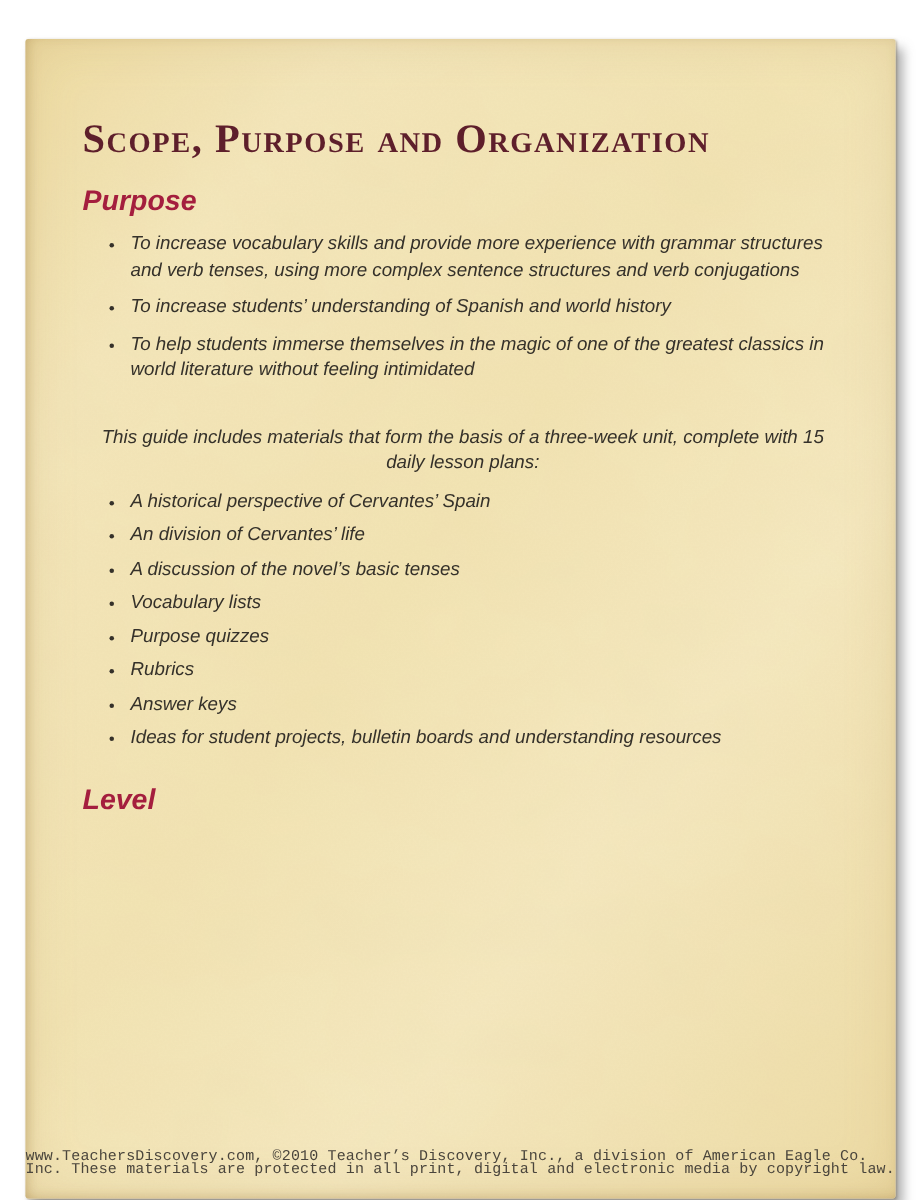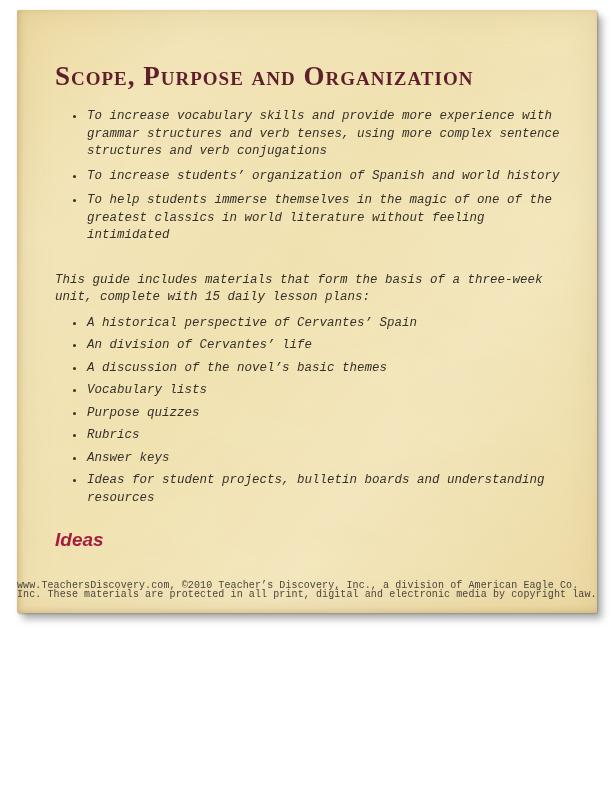--- a/index.html
+++ b/index.html
@@ -7,22 +7,22 @@
   body {
     width: 616px; height: 800px;
     background: #ffffff;
     font-family: "Liberation Sans", sans-serif;
     overflow: hidden;
     position: relative;
   }
 
   .paper {
     position: absolute;
-    left: 17px; top: 10px;
-    width: 580px; height: 603px;
+    left: 17px; top: 26px;
+    width: 580px; height: 773px;
     background:
       linear-gradient(128deg, #eedca2 0%, #f5e8bc 18%, #f3e5b4 45%, #f6eac1 68%, #eedca4 100%);
     border-radius: 2px;
     box-shadow:
       5px 6px 7px rgba(110,110,110,0.55),
       1px 1px 2px rgba(120,100,60,0.5),
       inset 0 0 34px rgba(182,146,80,0.22),
       inset 4px 0 9px -4px rgba(158,124,62,0.55),
       inset 0 -4px 9px -4px rgba(158,124,62,0.35);
     overflow: hidden;
@@ -60,28 +60,28 @@
     font-size: 19px;
     line-height: 22px;
     color: #a41e3e;
   }
 
   .sec-purpose { margin-top: 16px; }
   .sec-scope   { margin-top: 27px; }
   .sec-level   { margin-top: 22px; }
 
   .body-text, .bullet-list li {
-    font-family: Liberation Mono, monospace;
+    font-family: Liberation Sans, sans-serif;
     font-style: italic;
     font-size: 12.5px;
     line-height: 17.5px;
     color: #35312a;
   }
 
-  .body-text { margin: 8px 0 0 0; }
+  .body-text { margin: 8px 0 0 0; text-align: center; }
 
   .bullet-list {
     margin: 8px 0 0 0;
     padding-left: 30px;
     list-style: disc;
   }
   .bullet-list li { padding-left: 2px; }
   .bullet-list li::marker { color: #35312a; font-size: 10px; }
 
   .list-loose li { margin-top: 7px; }
@@ -118,41 +118,42 @@
     </defs>
     <rect width="580" height="773" filter="url(#mottle)"></rect>
     <rect width="580" height="773" filter="url(#grain)"></rect>
   </svg>
 
   <div class="content">
 
     <h1 class="page-title">Scope, Purpose and Organization</h1>
 
     <section class="sec-purpose">
+      <h2 class="section-heading">Purpose</h2>
       <ul class="bullet-list list-loose">
         <li>To increase vocabulary skills and provide more experience with grammar structures and verb tenses, using more complex sentence structures and verb conjugations</li>
-        <li>To increase students’ organization of Spanish and world history</li>
+        <li>To increase students’ understanding of Spanish and world history</li>
         <li>To help students immerse themselves in the magic of one of the greatest classics in world literature without feeling intimidated</li>
       </ul>
     </section>
 
     <section class="sec-scope">
       <p class="body-text">This guide includes materials that form the basis of a three-week unit, complete with 15 daily lesson plans:</p>
       <ul class="bullet-list list-tight">
         <li>A historical perspective of Cervantes’ Spain</li>
         <li>An division of Cervantes’ life</li>
-        <li>A discussion of the novel’s basic themes</li>
+        <li>A discussion of the novel’s basic tenses</li>
         <li>Vocabulary lists</li>
         <li>Purpose quizzes</li>
         <li>Rubrics</li>
         <li>Answer keys</li>
         <li>Ideas for student projects, bulletin boards and understanding resources</li>
       </ul>
     </section>
 
     <section class="sec-level">
-      <h2 class="section-heading">Ideas</h2>
+      <h2 class="section-heading">Level</h2>
     </section>
 
   </div>
 
   <div class="footer">www.TeachersDiscovery.com, ©2010 Teacher’s Discovery, Inc., a division of American Eagle Co. Inc. These materials are protected in all print, digital and electronic media by copyright law.</div>
 </div>
 
 </body></html>

